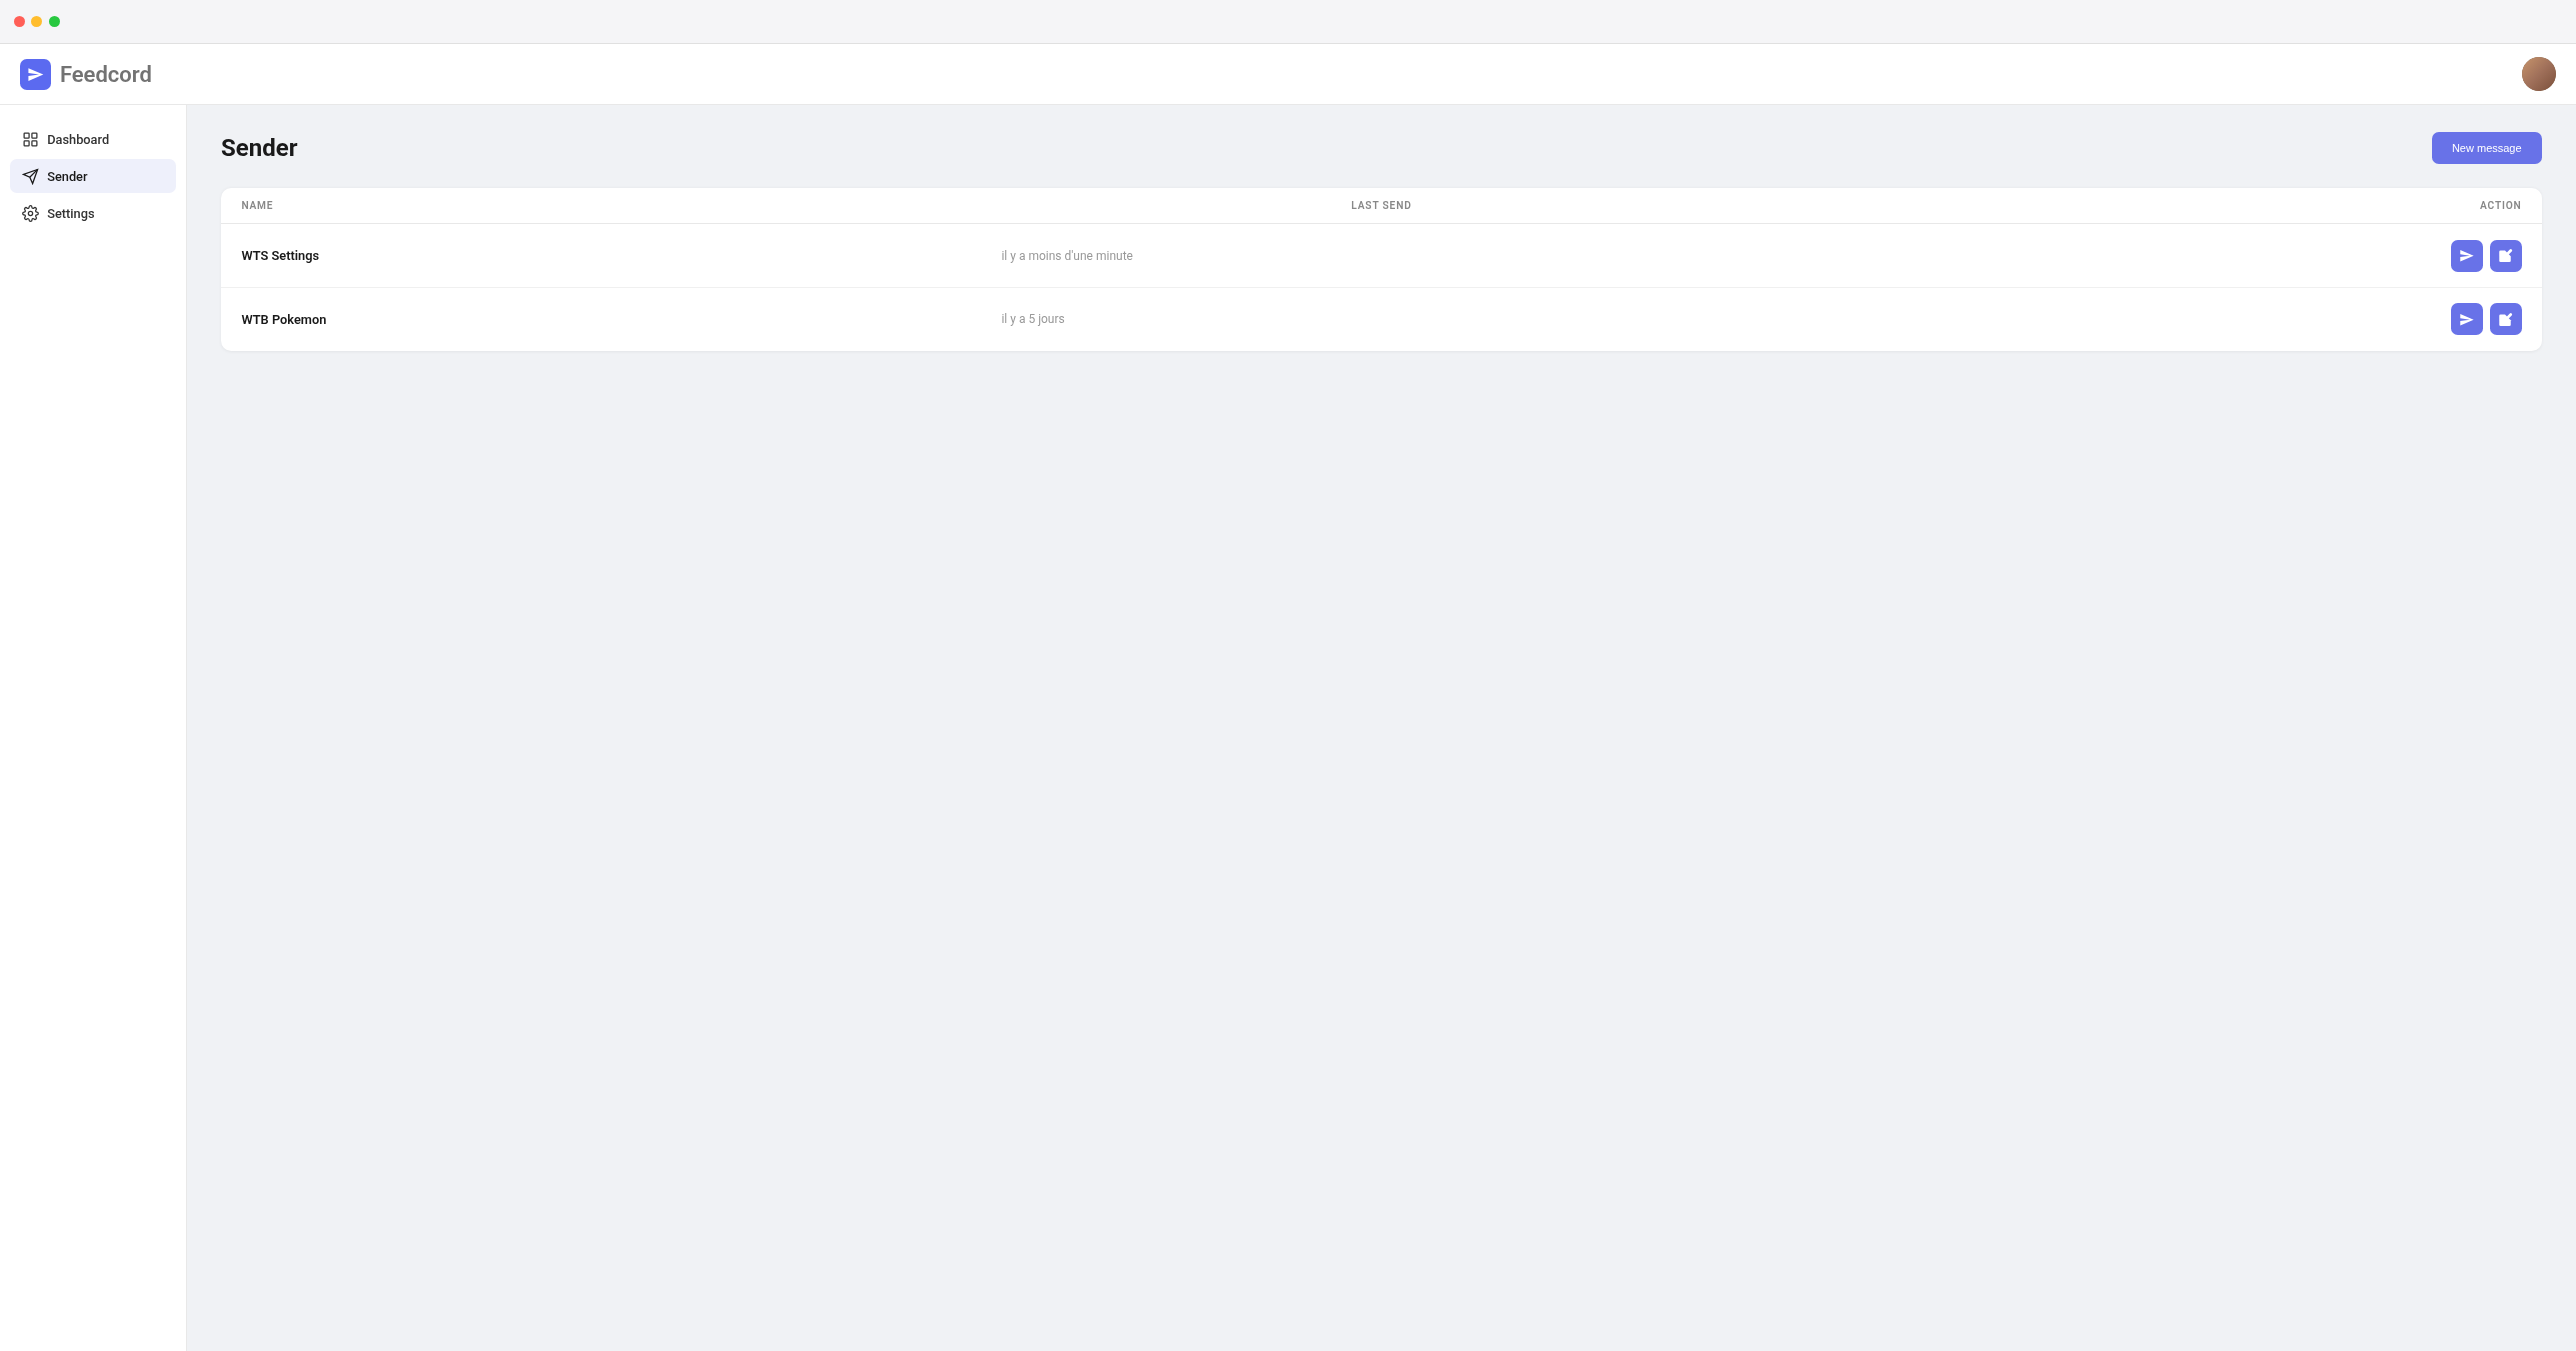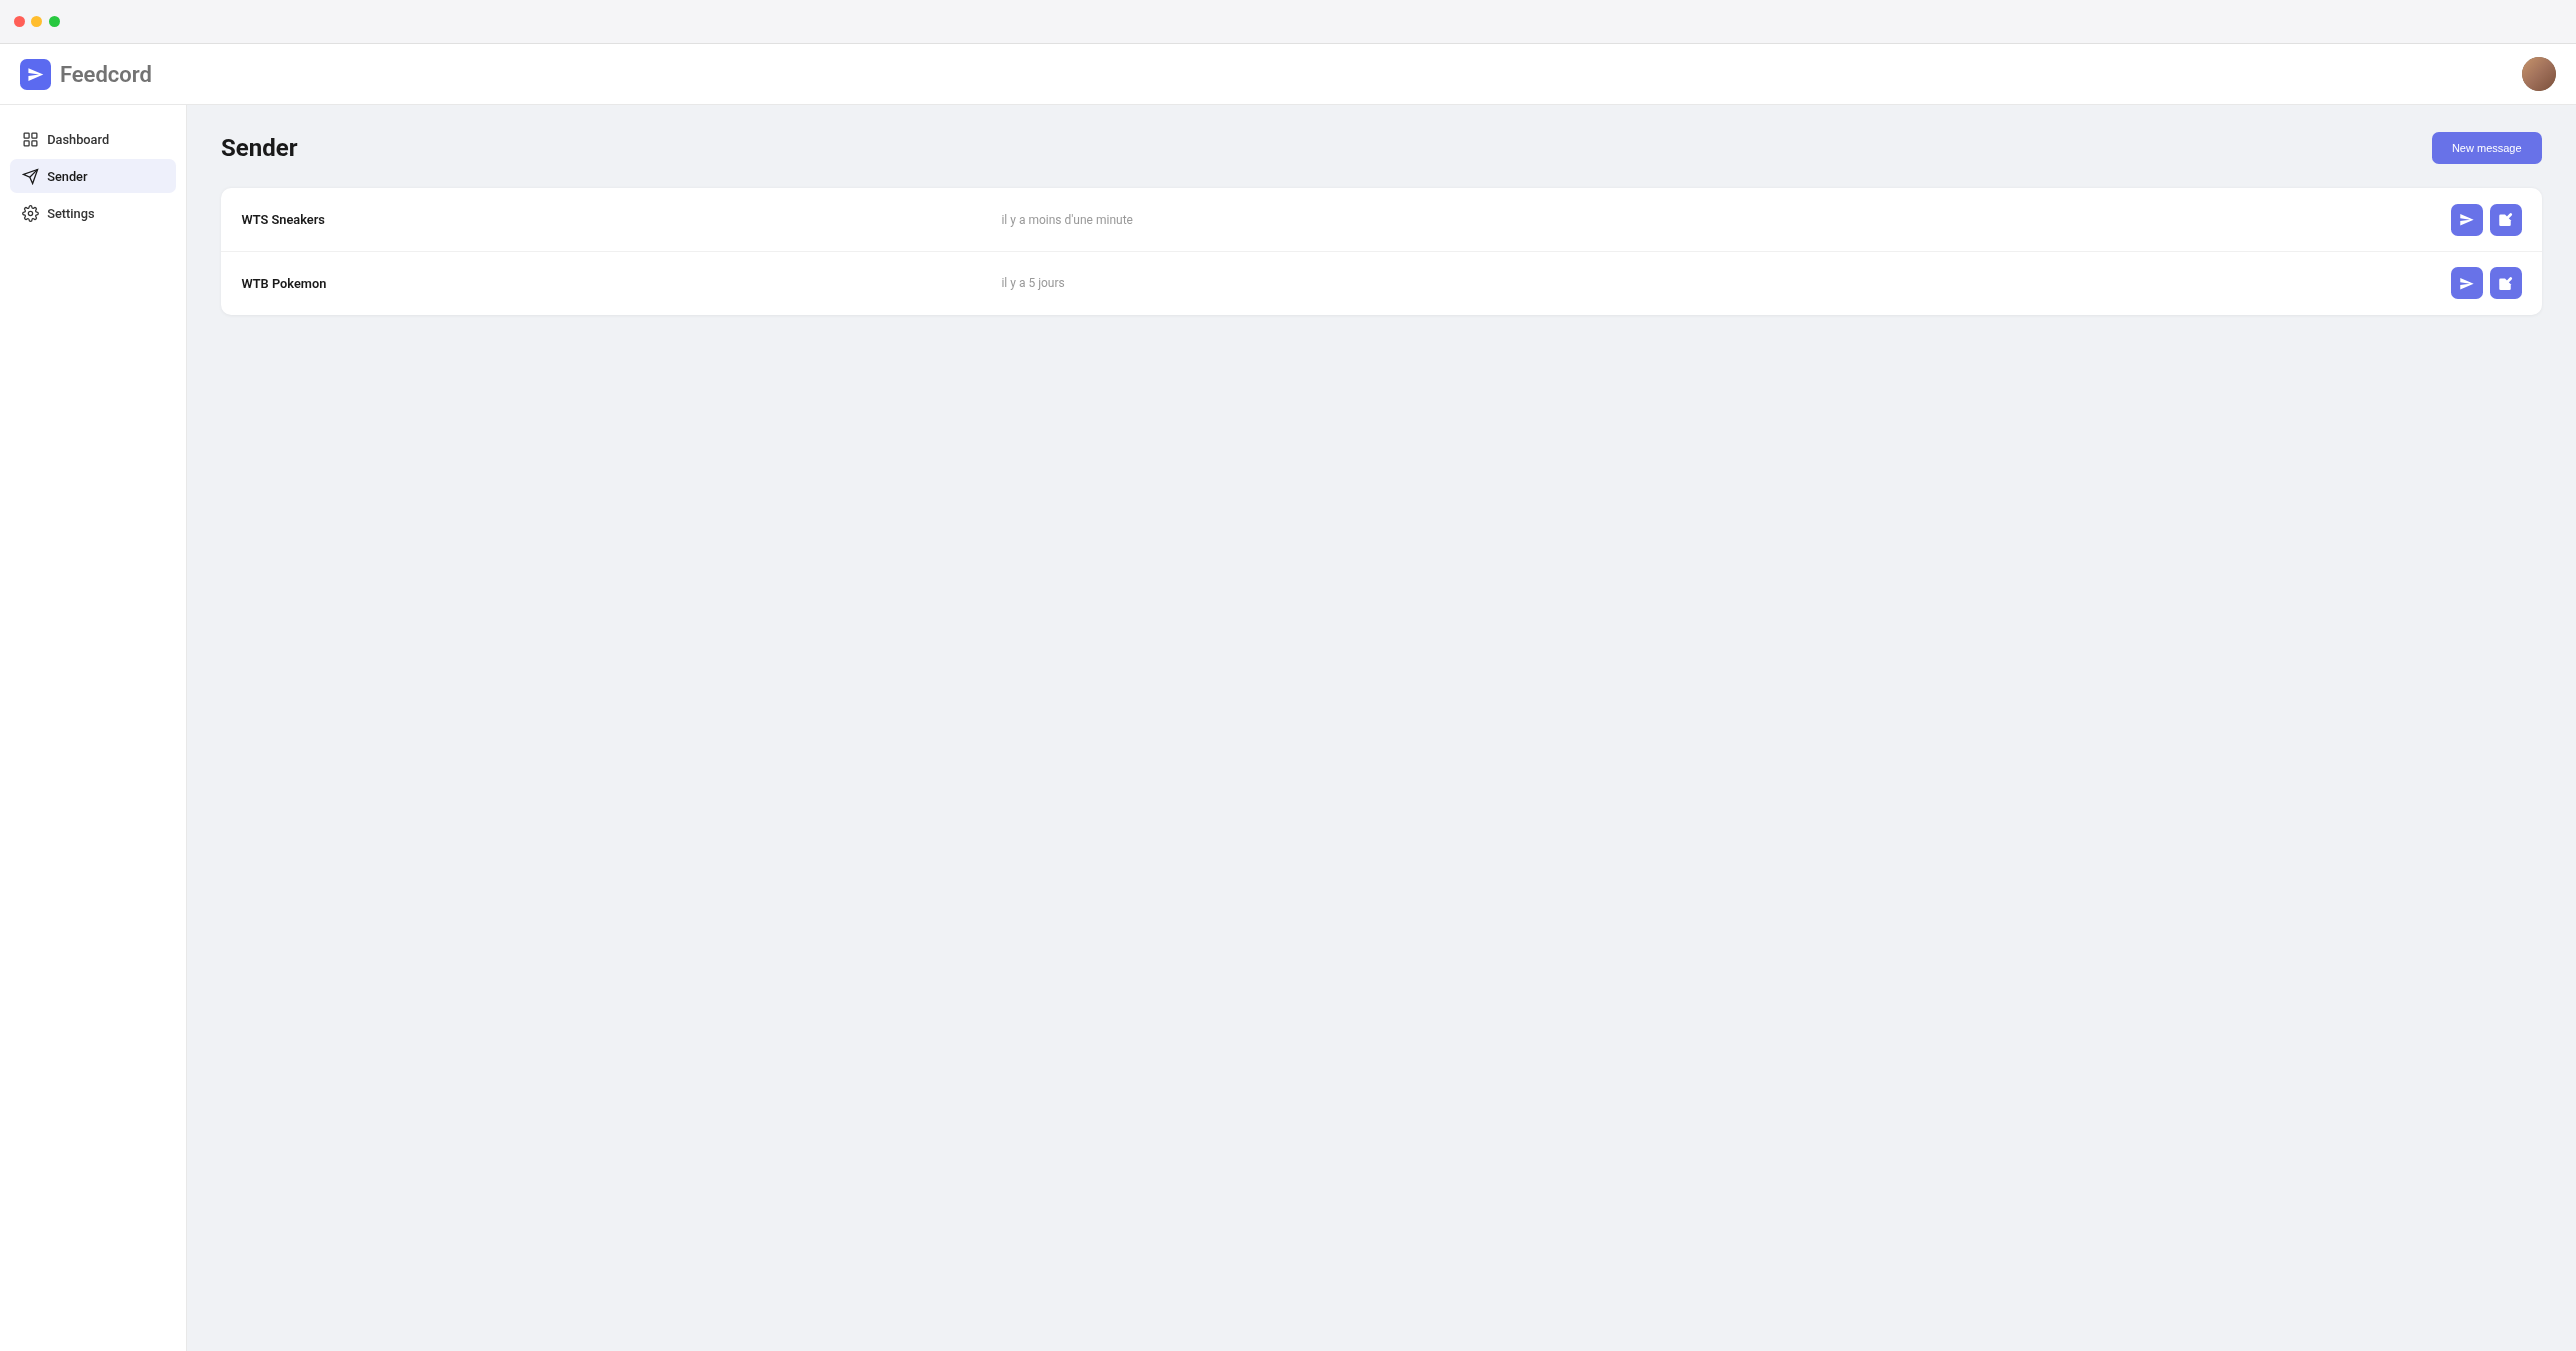--- a/index.html
+++ b/index.html
@@ -276,23 +276,28 @@
   </nav>
 
   <main class="main-content">
     <div class="page-header">
       <h1 class="page-title">Sender</h1>
       <button class="new-message-btn">New message</button>
     </div>
 
     <div class="table-container">
 
+      <div class="table-header">
+        <div class="table-header-cell">NAME</div>
+        <div class="table-header-cell center">LAST SEND</div>
+        <div class="table-header-cell right">ACTION</div>
+      </div>
 
       <div class="table-row">
-        <div class="row-name">WTS Sneakers</div>
+        <div class="row-name">WTS Settings</div>
         <div class="row-last-send">il y a moins d'une minute</div>
         <div class="row-actions">
           <button class="action-btn">
             <svg viewBox="0 0 24 24">
               <path d="M2 21L23 12 2 3 2 10 17 12 2 14Z"></path>
             </svg>
           </button>
           <button class="action-btn">
             <svg viewBox="0 0 24 24">
               <path d="M11 4H4a2 2 0 0 0-2 2v14a2 2 0 0 0 2 2h14a2 2 0 0 0 2-2v-7"></path>

